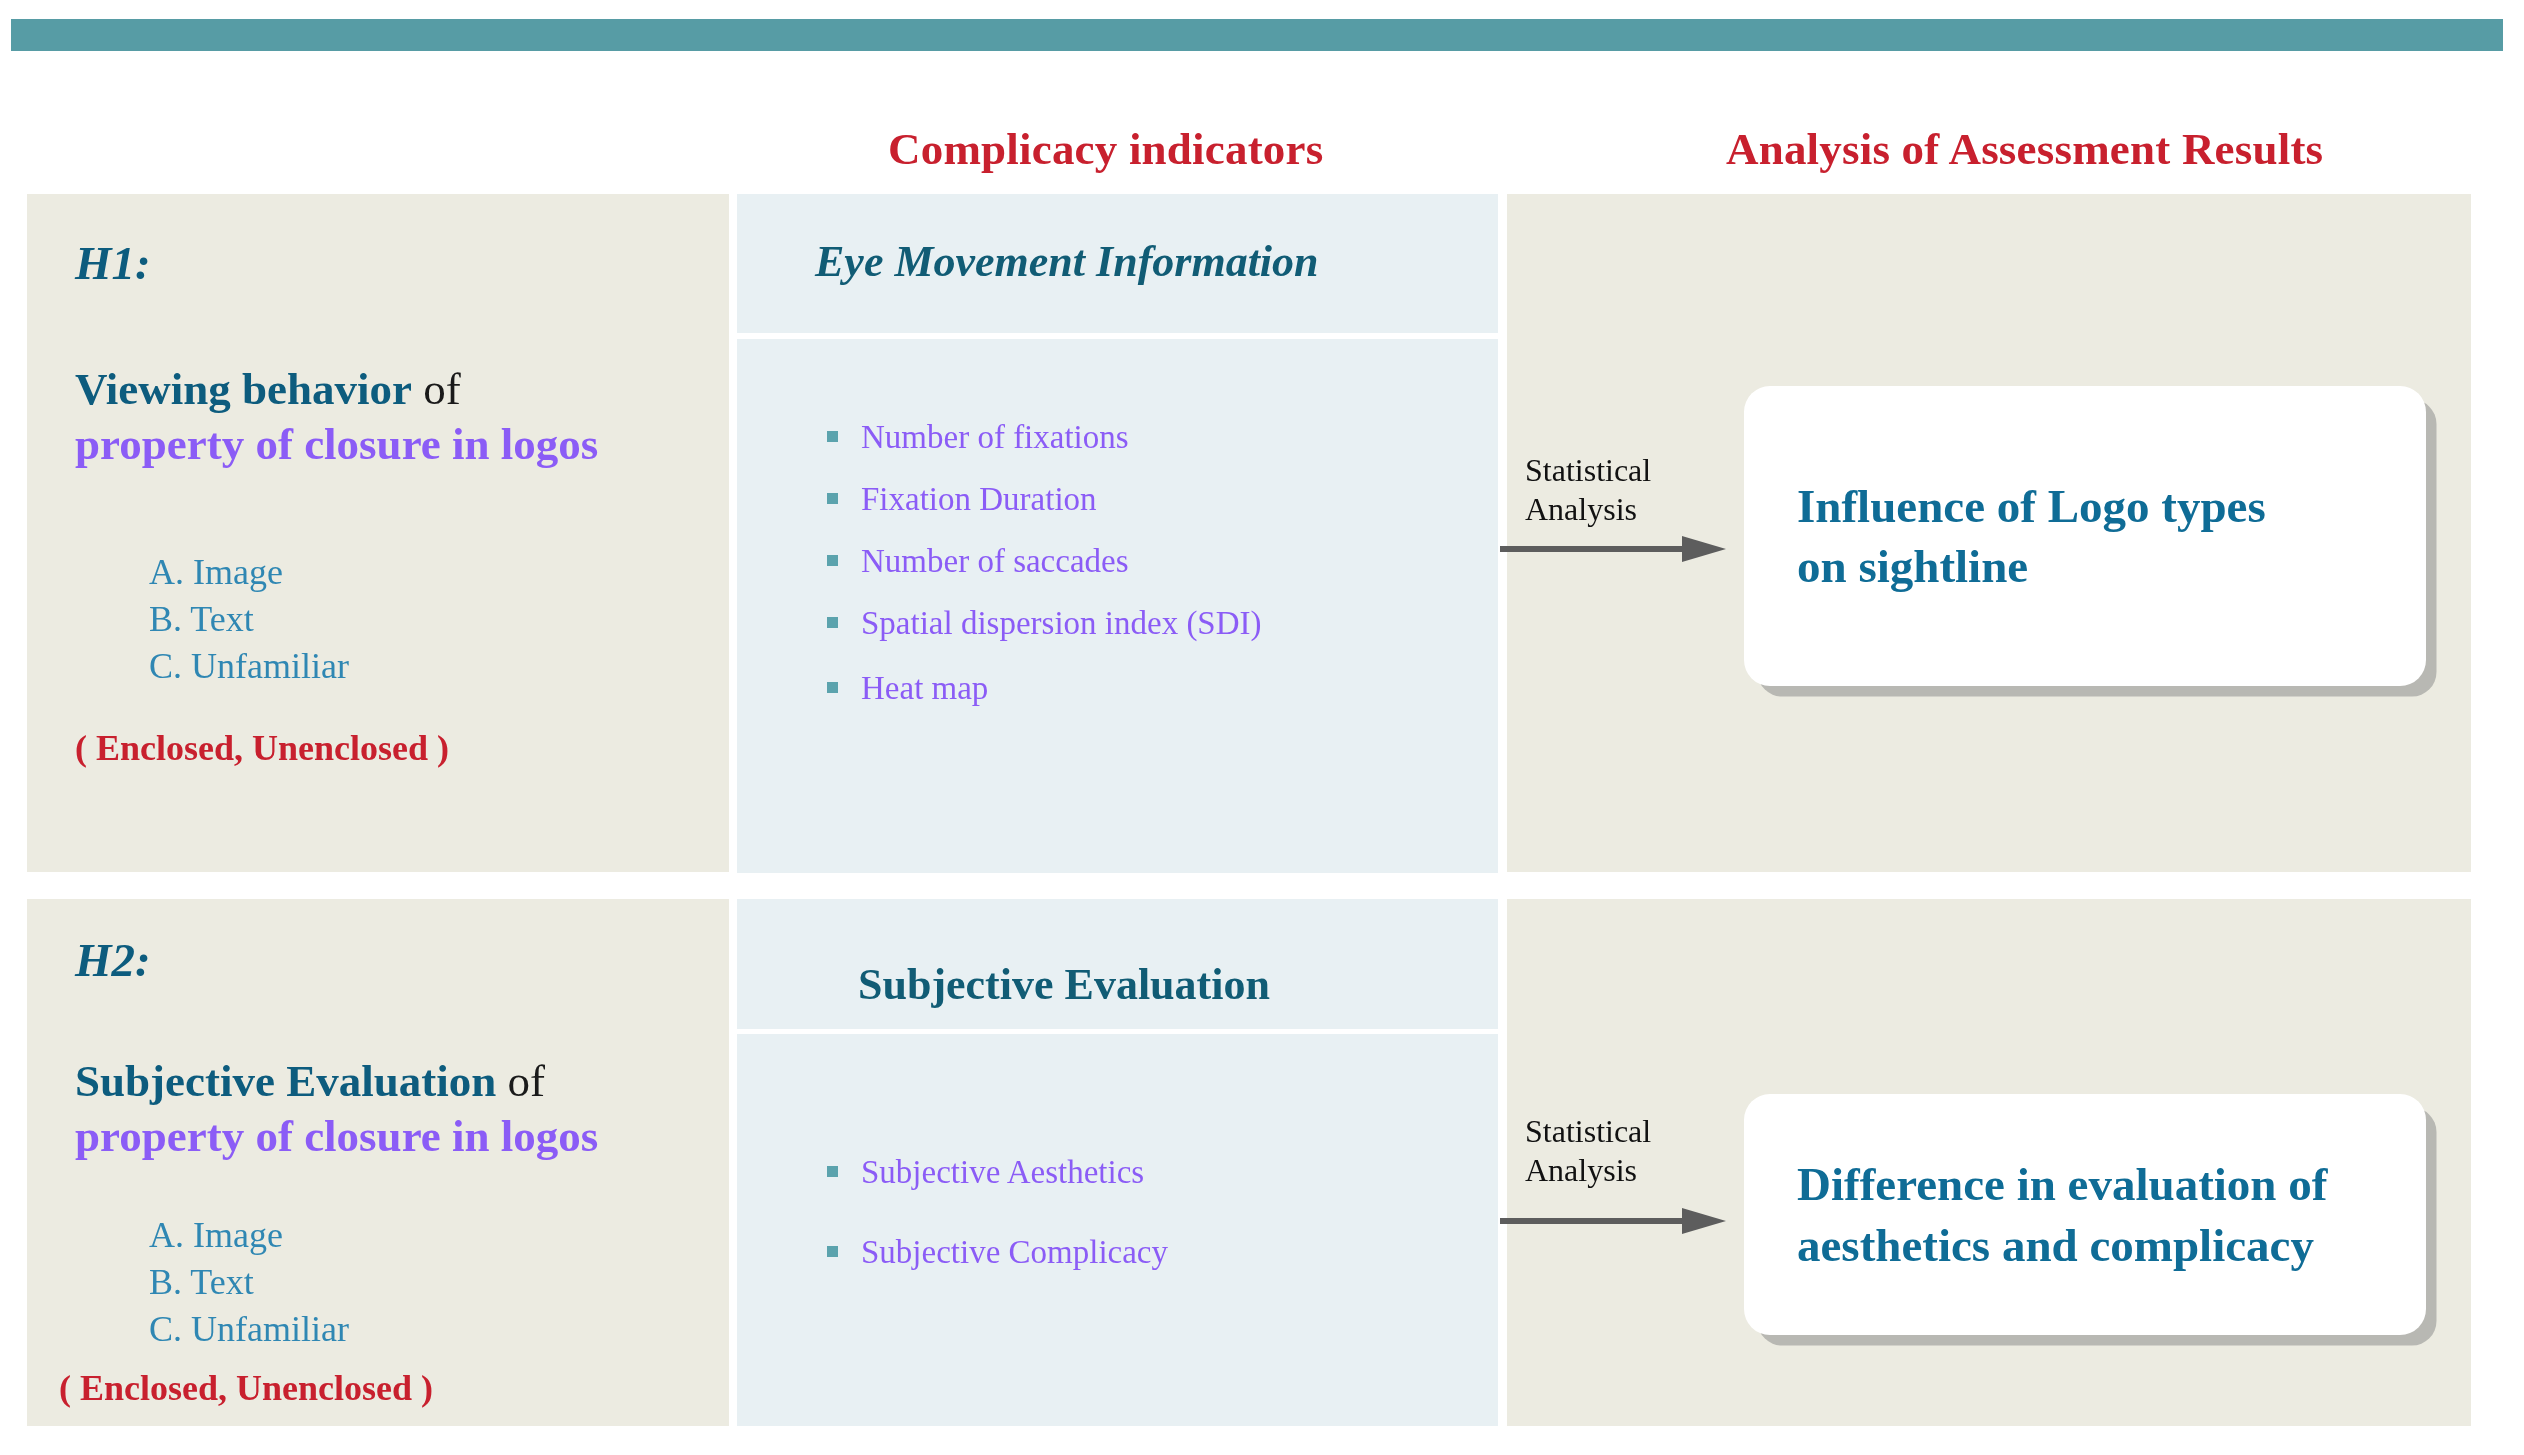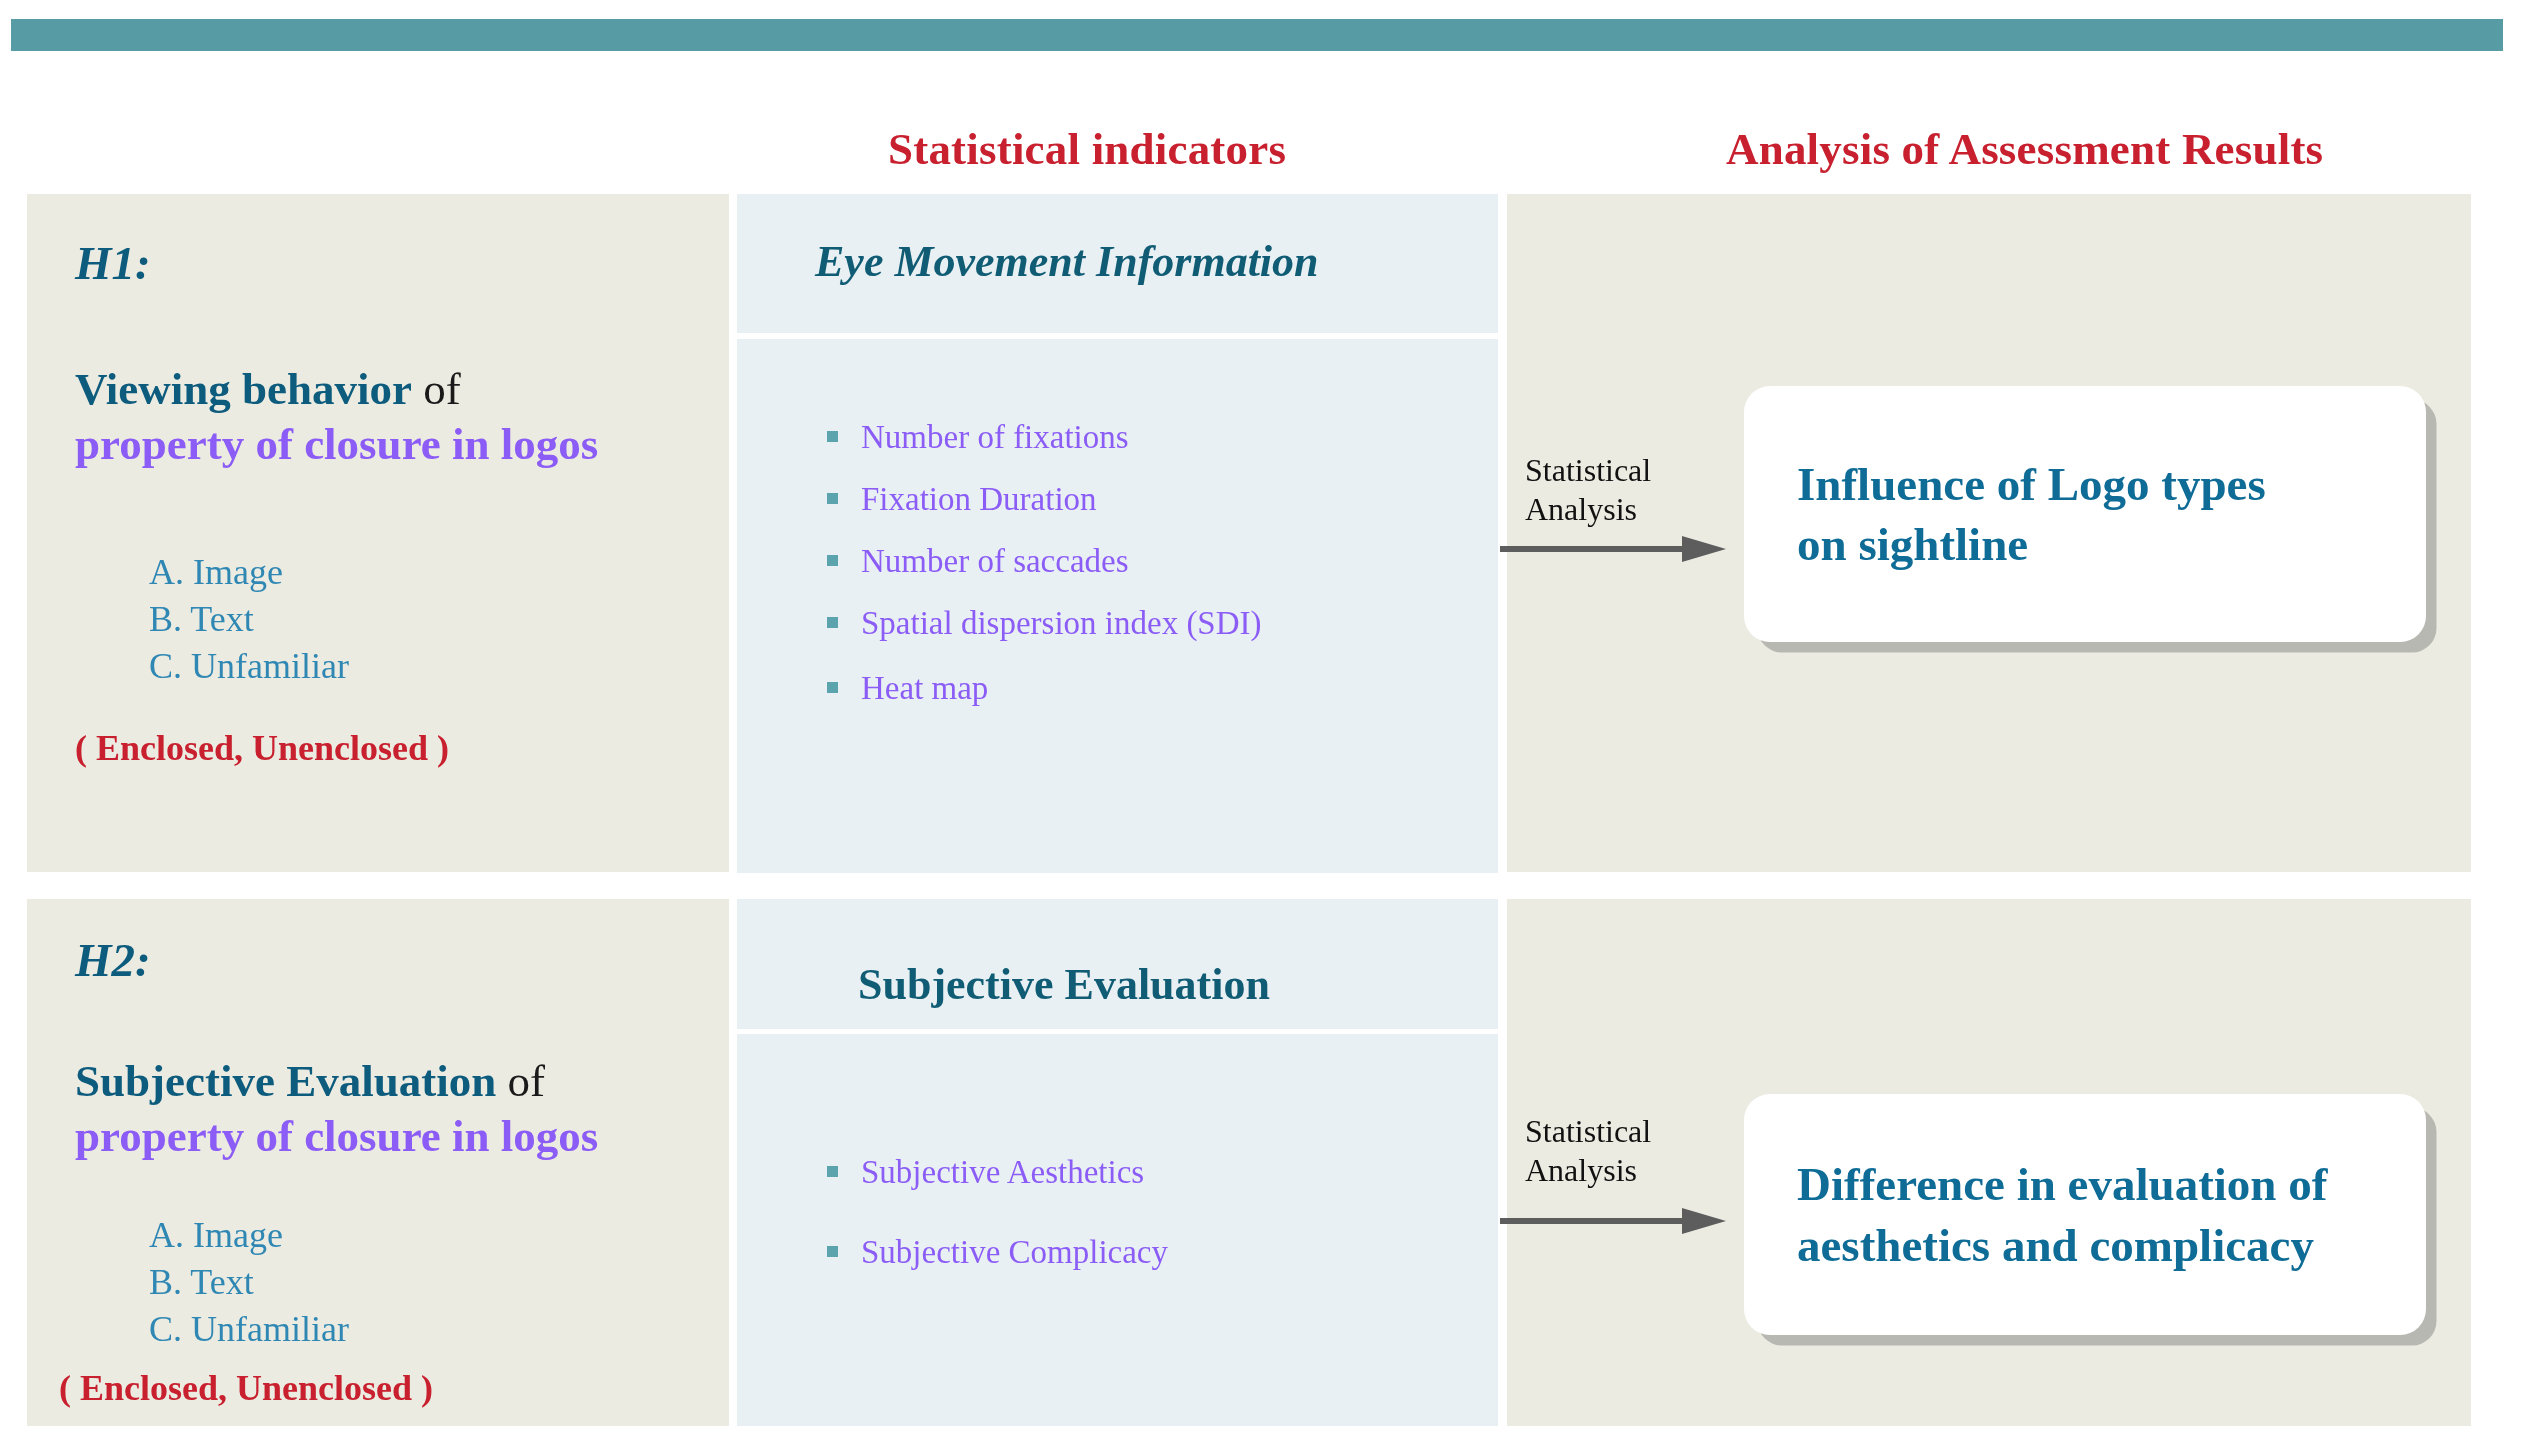--- a/index.html
+++ b/index.html
@@ -174,29 +174,29 @@
   }
   .result-box .txt {
     color: #0f6c96;
     font-weight: bold;
     font-size: 47px;
     line-height: 1.28;
     padding-left: 53px;
     padding-right: 30px;
     white-space: pre-line;
   }
-  .rb1 { left: 1744px; top: 386px;  width: 682px; height: 256px; }
+  .rb1 { left: 1744px; top: 386px;  width: 682px; height: 300px; }
   .rb2 { left: 1744px; top: 1094px; width: 682px; height: 241px; }
 </style>
 </head>
 <body>
 
 <div class="top-bar"></div>
 
-<div class="col-header obs">Statistical indicators</div>
+<div class="col-header obs">Complicacy indicators</div>
 <div class="col-header ana">Analysis of Assessment Results</div>
 
 <div class="panel beige row1-left"></div>
 <div class="panel blue row1-mid-h"></div>
 <div class="panel blue row1-mid-b"></div>
 <div class="panel beige row1-right"></div>
 
 <div class="hyp-tag" style="left:75px; top:240px;">H1:</div>
 
 <div class="hyp-title" style="left:75px; top:362px;">

